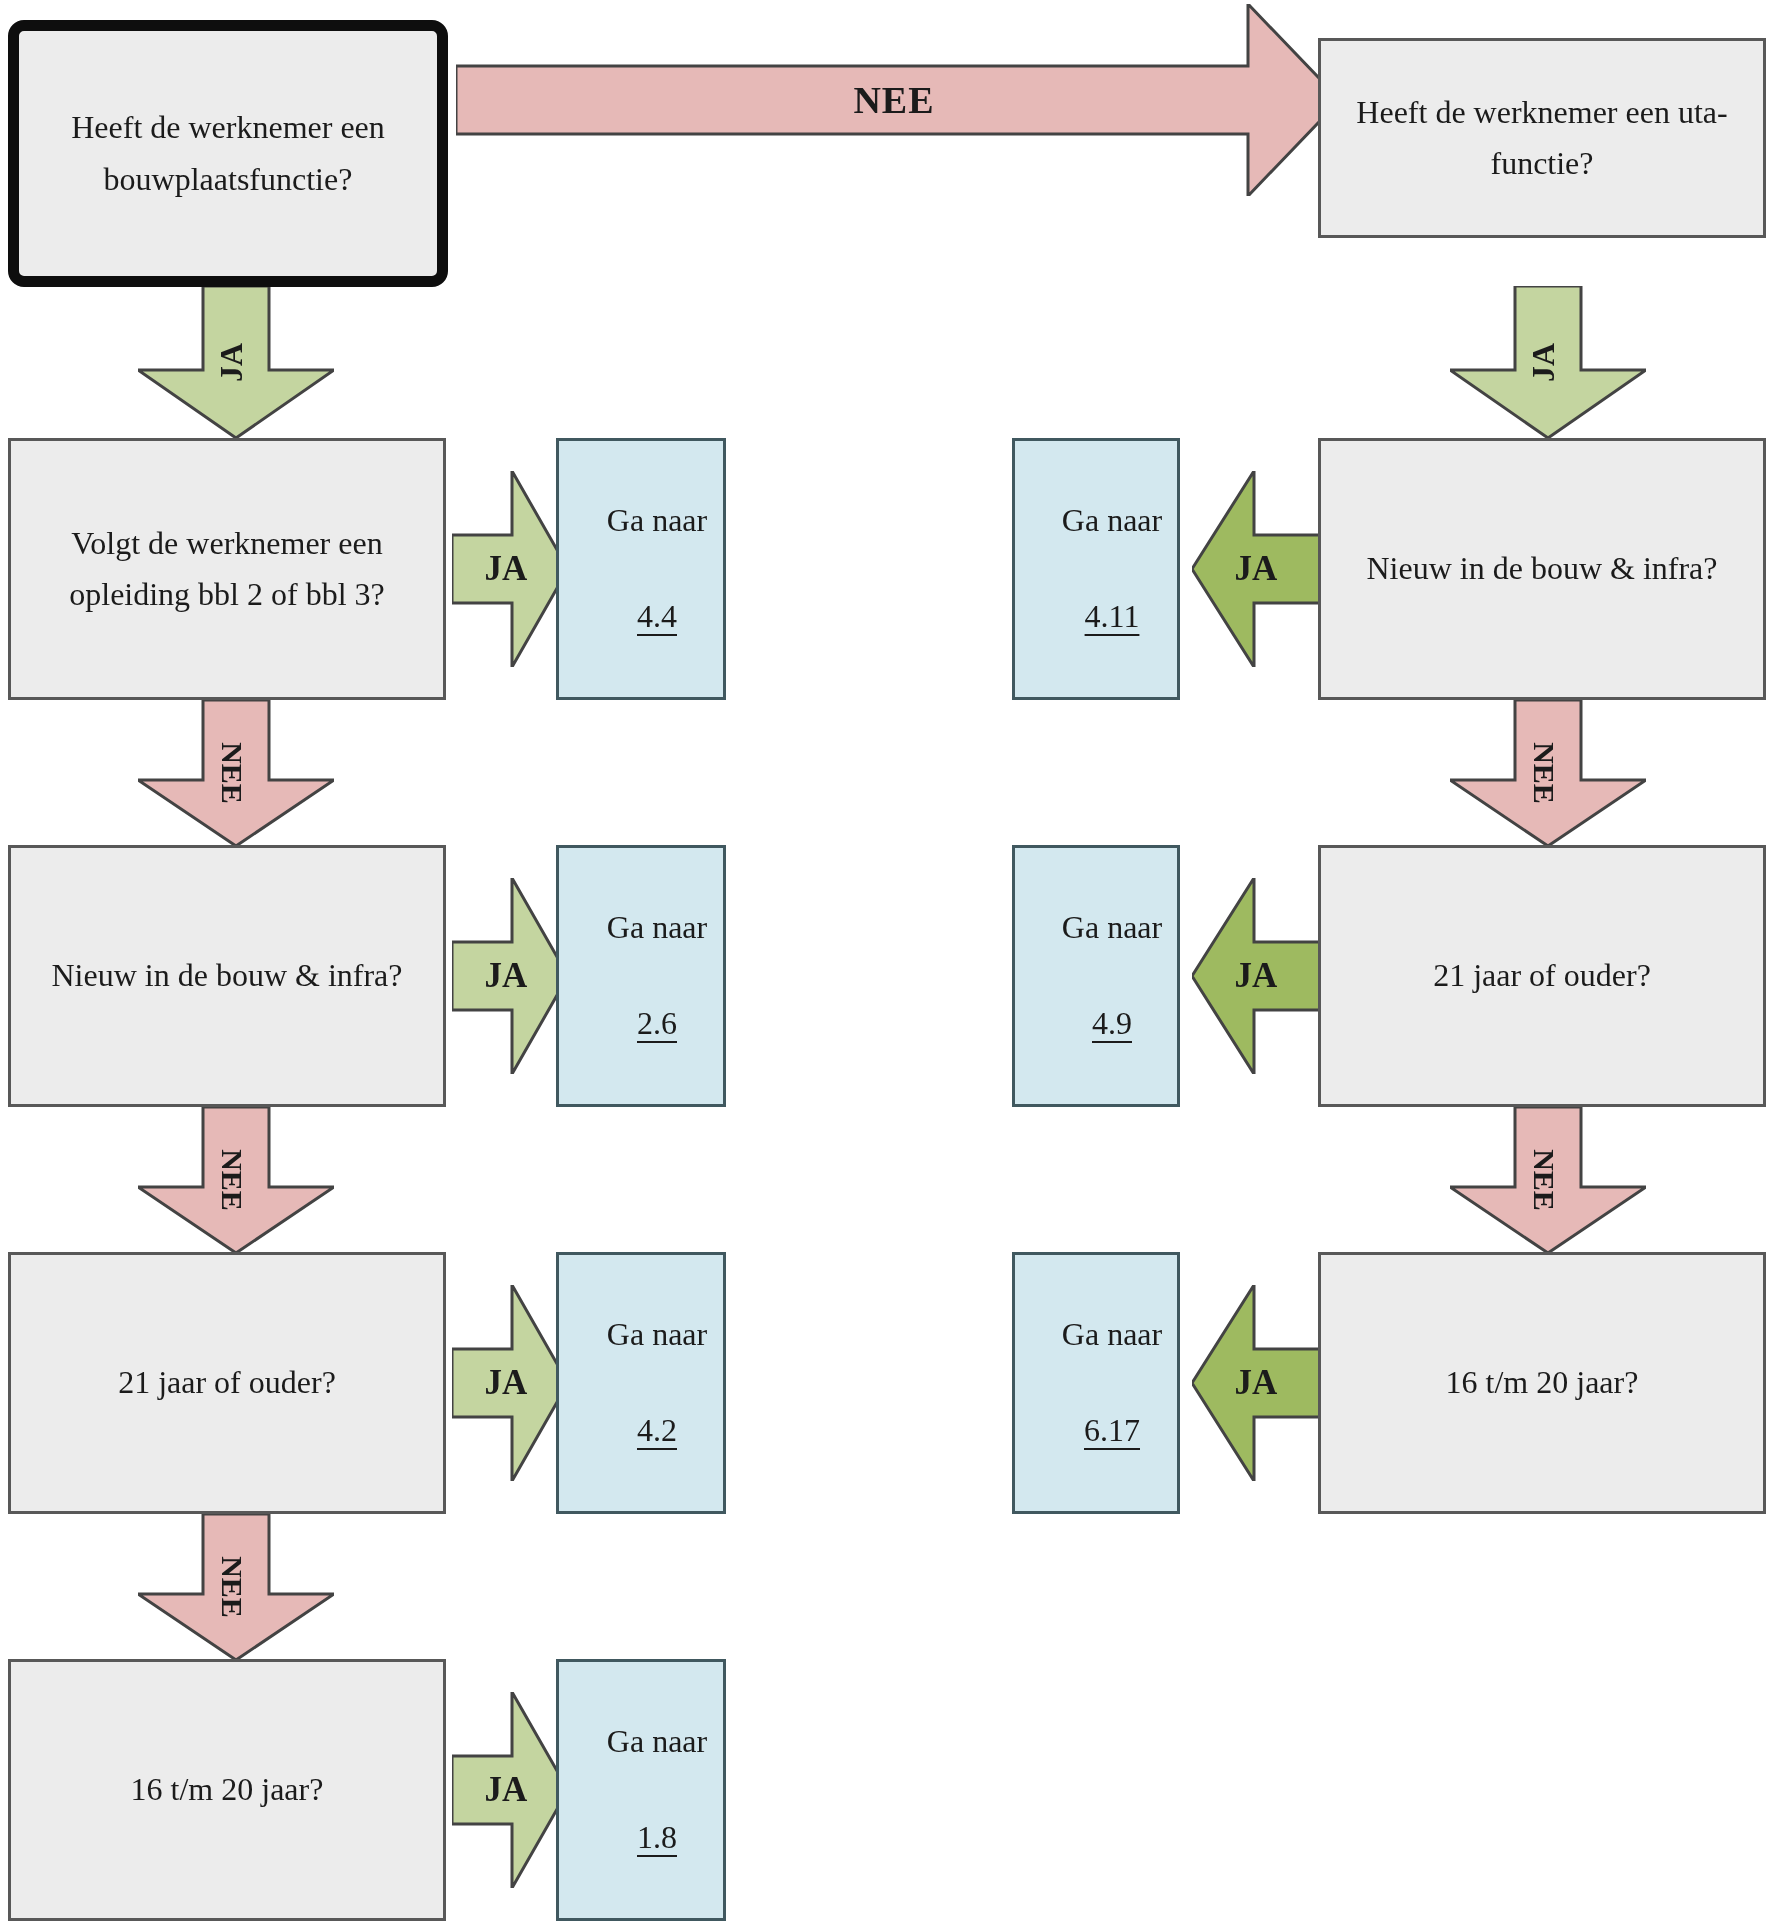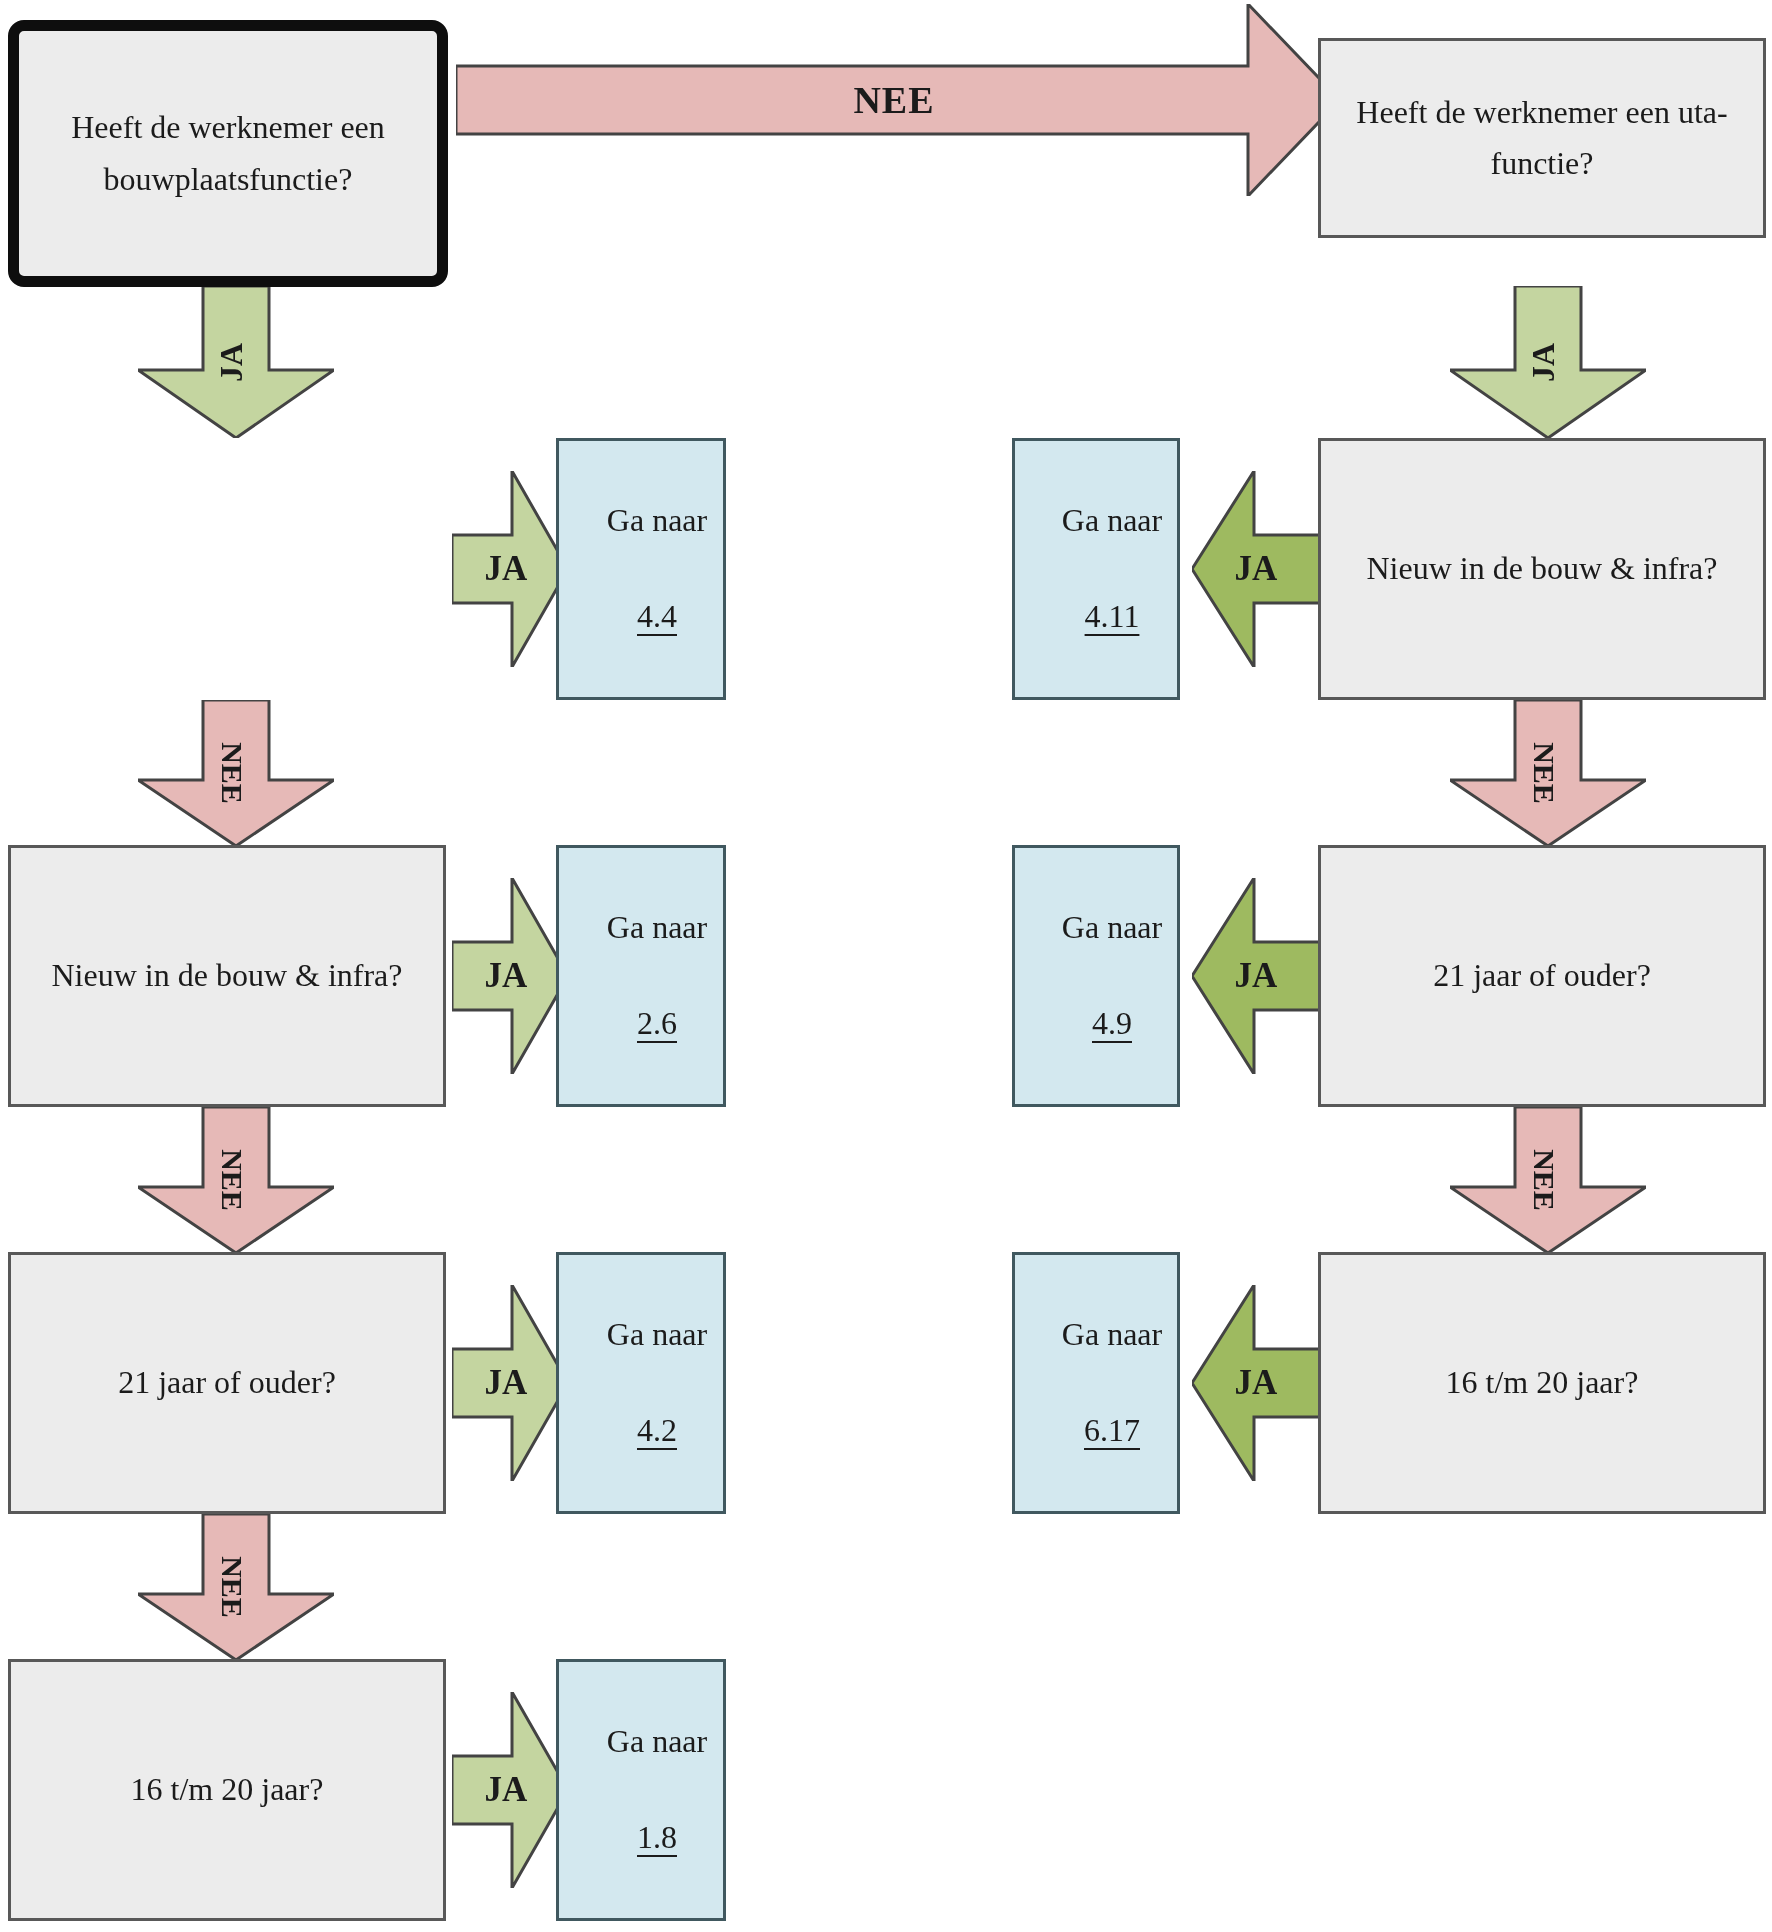--- a/index.html
+++ b/index.html
@@ -189,20 +189,23 @@
     </svg>
     <span class="lbl">
         <span class="t">JA</span>
       </span>
   </div>
 
   <div class="qbox start" style="left:8px; top:20px; width:440px; height:267px;">
     <span>Heeft de werknemer een bouwplaatsfunctie?</span>
   </div>
 
+  <div class="qbox" style="left:8px; top:438px; width:438px; height:262px;">
+    <span>Volgt de werknemer een opleiding bbl 2 of bbl 3?</span>
+  </div>
   <div class="qbox" style="left:8px; top:845px; width:438px; height:262px;">
     <span>Nieuw in de bouw &amp; infra?</span>
   </div>
   <div class="qbox" style="left:8px; top:1252px; width:438px; height:262px;">
     <span>21 jaar of ouder?</span>
   </div>
   <div class="qbox" style="left:8px; top:1659px; width:438px; height:262px;">
     <span>16 t/m 20 jaar?</span>
   </div>
 

